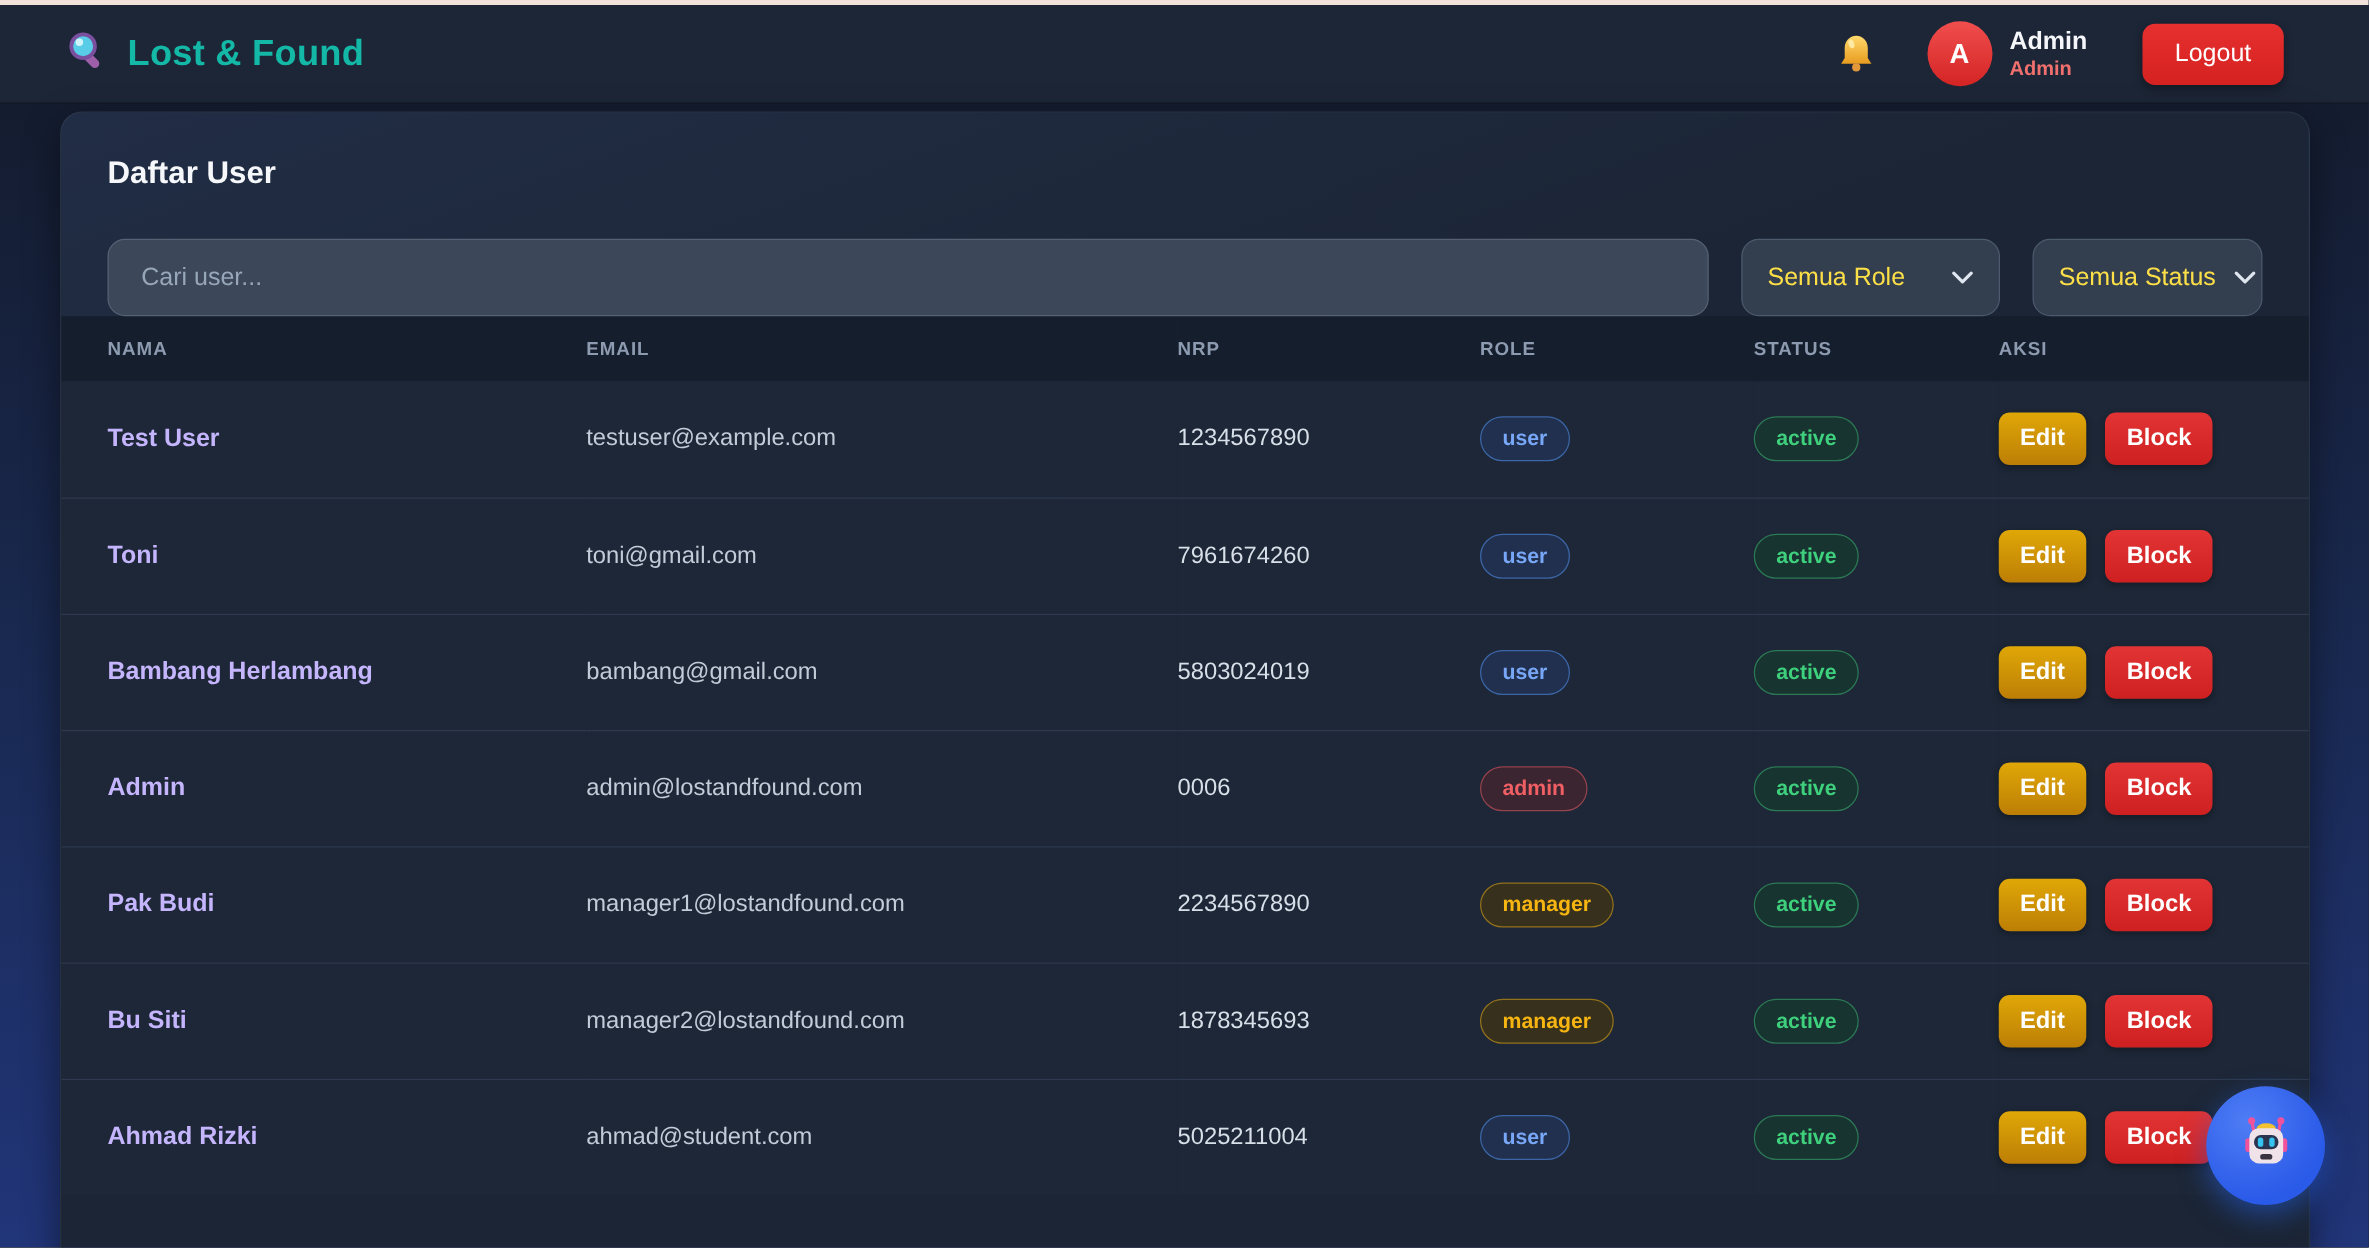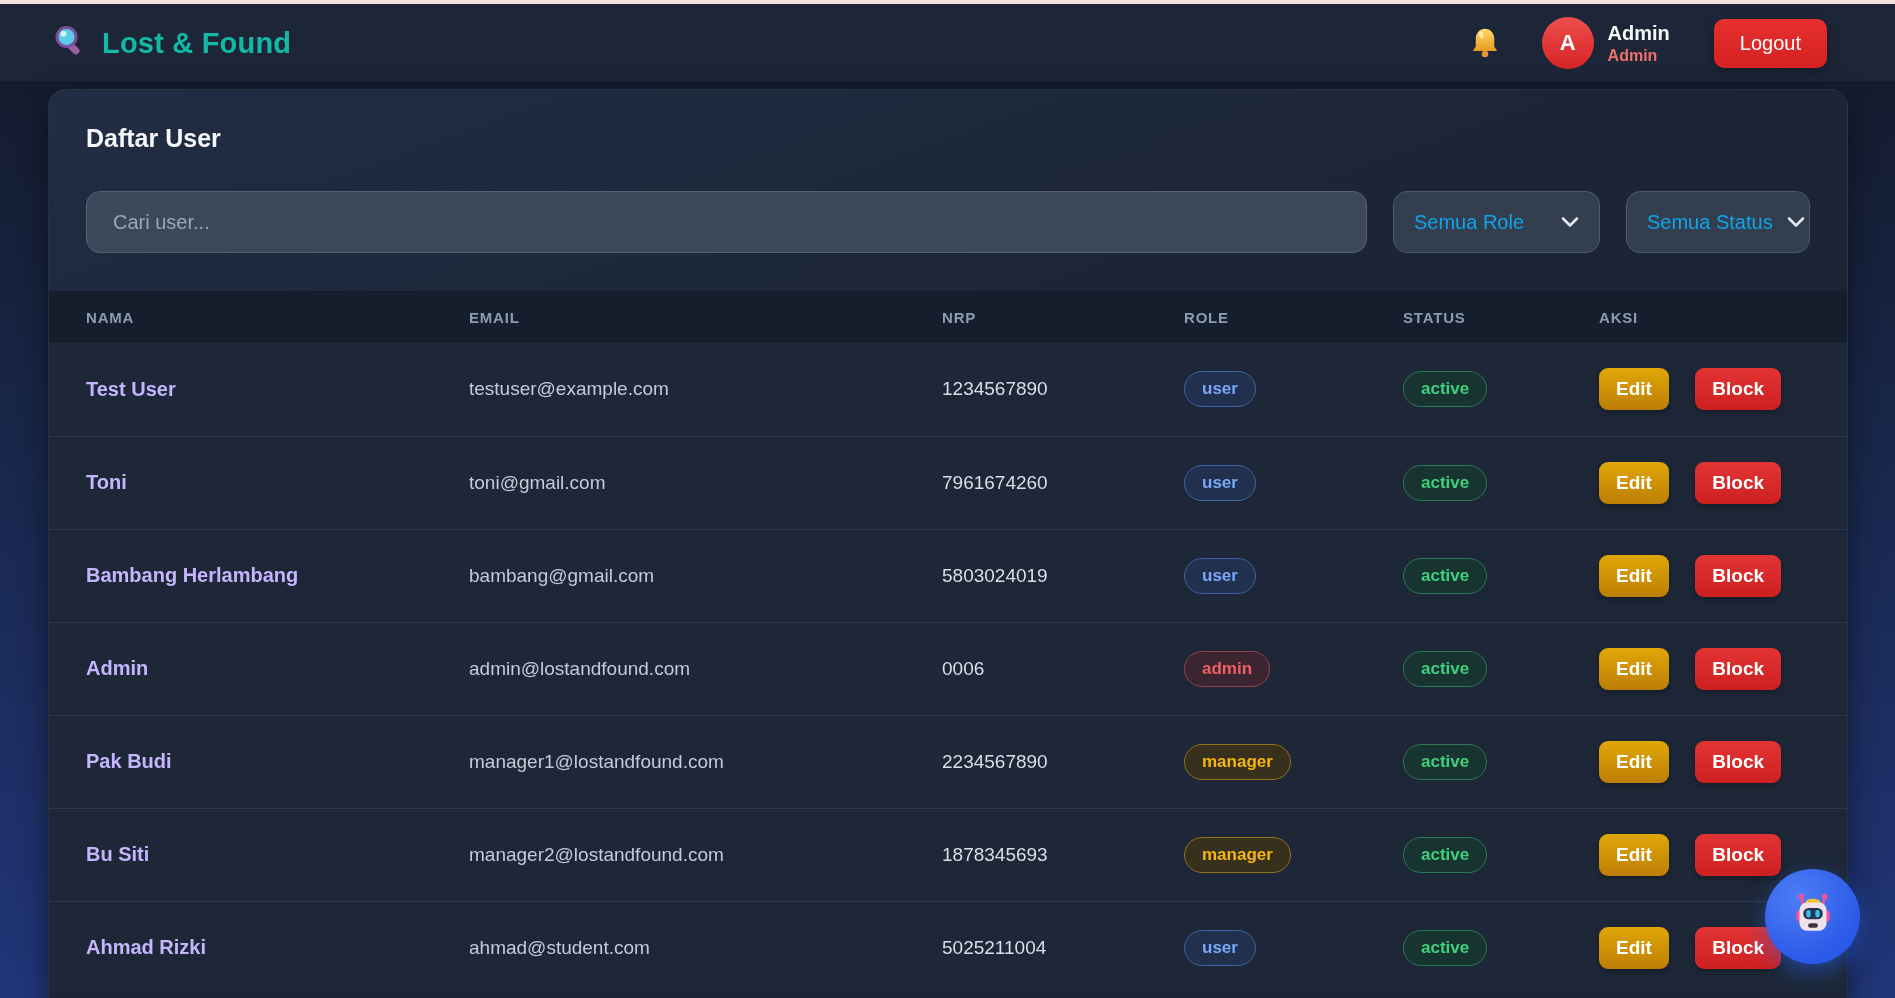--- a/index.html
+++ b/index.html
@@ -30,27 +30,27 @@
   .page { height:915px;
     background:linear-gradient(180deg,#141c2f 0%,#19284e 45%,#213579 100%);
     padding:6px 47px 0 48px; }
   .card { background:linear-gradient(160deg,#212d45 0%,#1b2535 38%,#1b2535 100%);
     border:1px solid rgba(255,255,255,.05); border-bottom:none;
     border-radius:18px 18px 0 0; height:960px; overflow:hidden;
     box-shadow:0 10px 30px rgba(0,0,0,.45); }
   .card-head { padding:34px 37px 0 37px; }
   .card-title { color:#f5f7fa; font-size:25px; font-weight:bold; margin-bottom:38px; }
 
-  .controls { display:flex; gap:26px; margin-bottom:38px; }
+  .controls { display:flex; gap:26px; }
   .search-input { flex:1; height:62px; background:#3c4859; border:1px solid #566274;
     border-radius:14px; color:#e8eef6; font-size:20px; padding:0 26px;
     font-family:"Liberation Sans", sans-serif; outline:none; }
   .search-input::placeholder { color:#97a6ba; }
   .select { height:62px; background:#333e4f; border:1px solid #4c5a6d;
-    border-radius:14px; color:#0ea5e9; font-size:20px; display:flex;
+    border-radius:14px; color:#fde047; font-size:20px; display:flex;
     align-items:center; justify-content:space-between; padding:0 20px;
     cursor:pointer; white-space:nowrap; }
   .select-role { width:207px; }
   .select-status { width:184px; }
   .chev { margin-left:14px; display:flex; }
 
   
   table { width:100%; border-collapse:collapse; table-layout:fixed; }
   thead th { background:#151e2d; height:52px; text-align:left; color:#8d9bb0;
     font-size:15px; font-weight:bold; letter-spacing:.8px; text-transform:uppercase; }
@@ -65,21 +65,21 @@
   .badge { display:inline-block; padding:7px 17px; border-radius:999px;
     font-size:17px; font-weight:bold; }
   .badge-user    { color:#79a7f7; background:#20304e; border:1.5px solid #3c66a7; }
   .badge-admin   { color:#ef5f63; background:#3a2531; border:1.5px solid #95434c; }
   .badge-manager { color:#f6b511; background:#37301c; border:1.5px solid #93721c; }
   .badge-active  { color:#3ed07d; background:#173430; border:1.5px solid #2c7a55; }
 
   .btn { border:none; border-radius:9px; color:#fff; font-weight:bold;
     font-size:19px; padding:10px 17px; cursor:pointer;
     font-family:"Liberation Sans", sans-serif; box-shadow:0 2px 6px rgba(0,0,0,.3); }
-  .btn-edit  { background:linear-gradient(180deg,#e0a707,#bd7e05); margin-right:22px; }
+  .btn-edit  { background:linear-gradient(180deg,#e0a707,#bd7e05); margin-right:11px; }
   .btn-block { background:linear-gradient(180deg,#e23434,#ce2020); }
 
   
   .chatbot { position:fixed; right:35px; bottom:34px; width:95px; height:95px;
     border-radius:50%; border:none; cursor:pointer;
     background:radial-gradient(circle at 35% 30%,#4f7df5,#2a5ae8 70%);
     box-shadow:0 8px 22px rgba(37,99,235,.5);
     display:flex; align-items:center; justify-content:center; }
 </style>
 </head>

